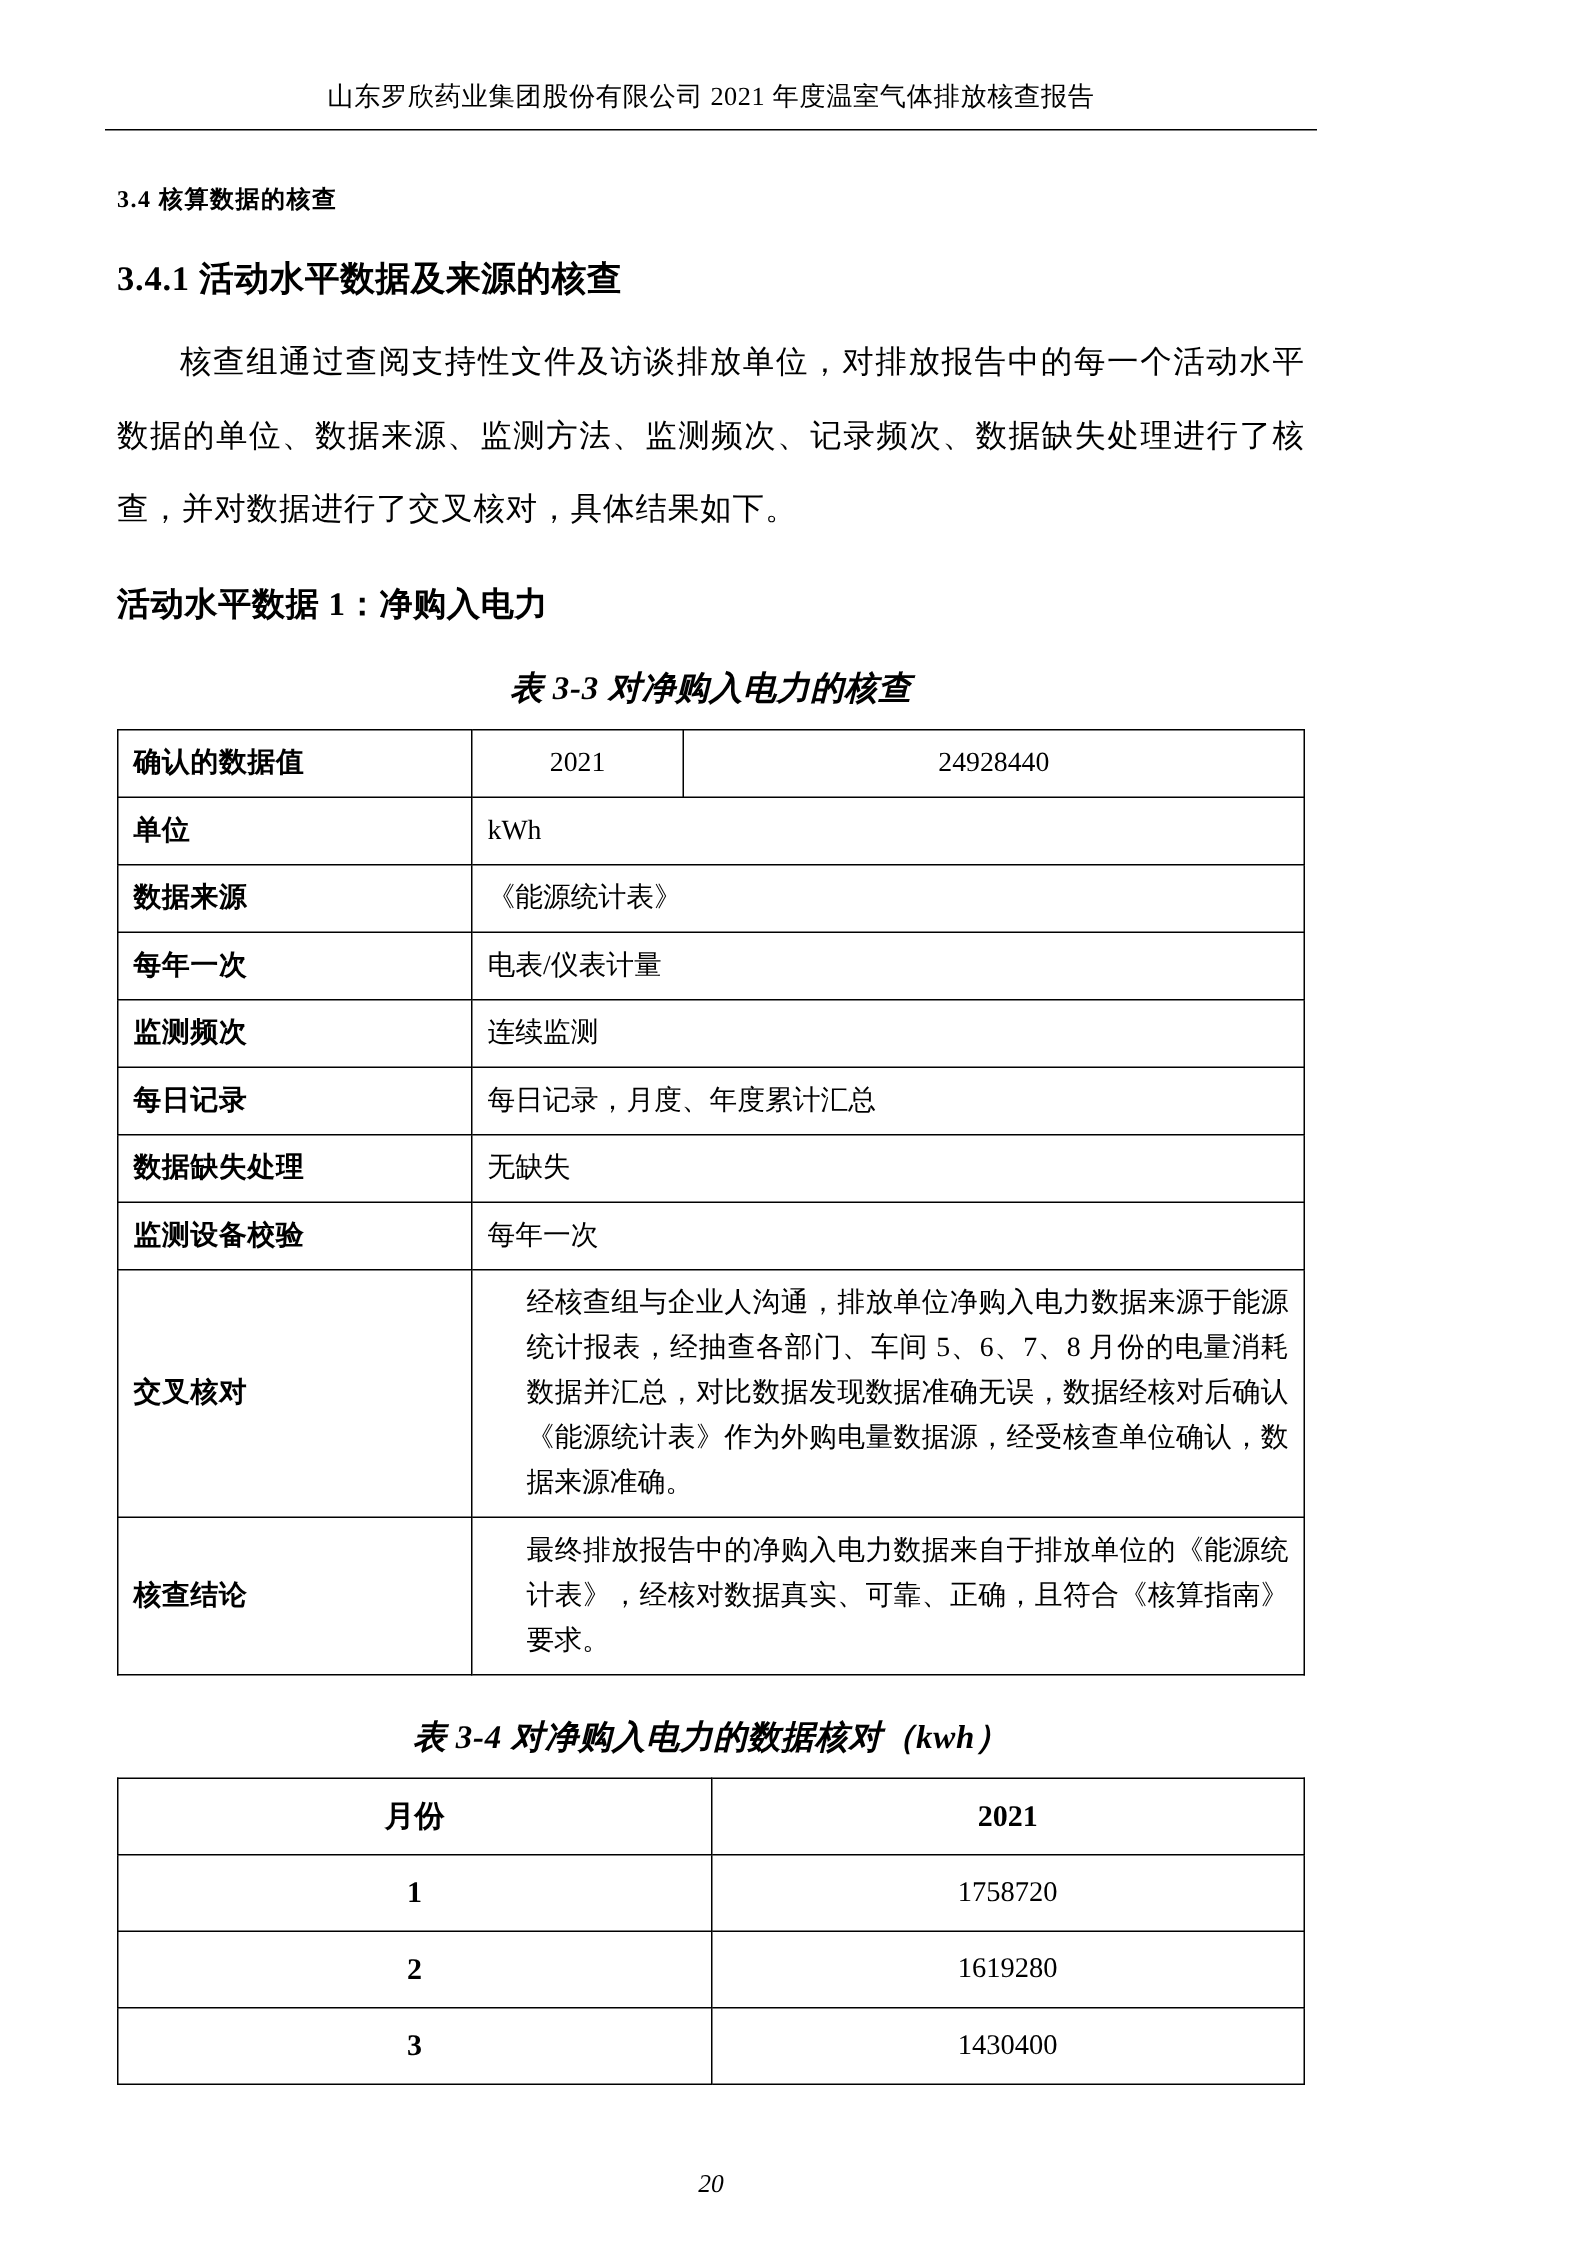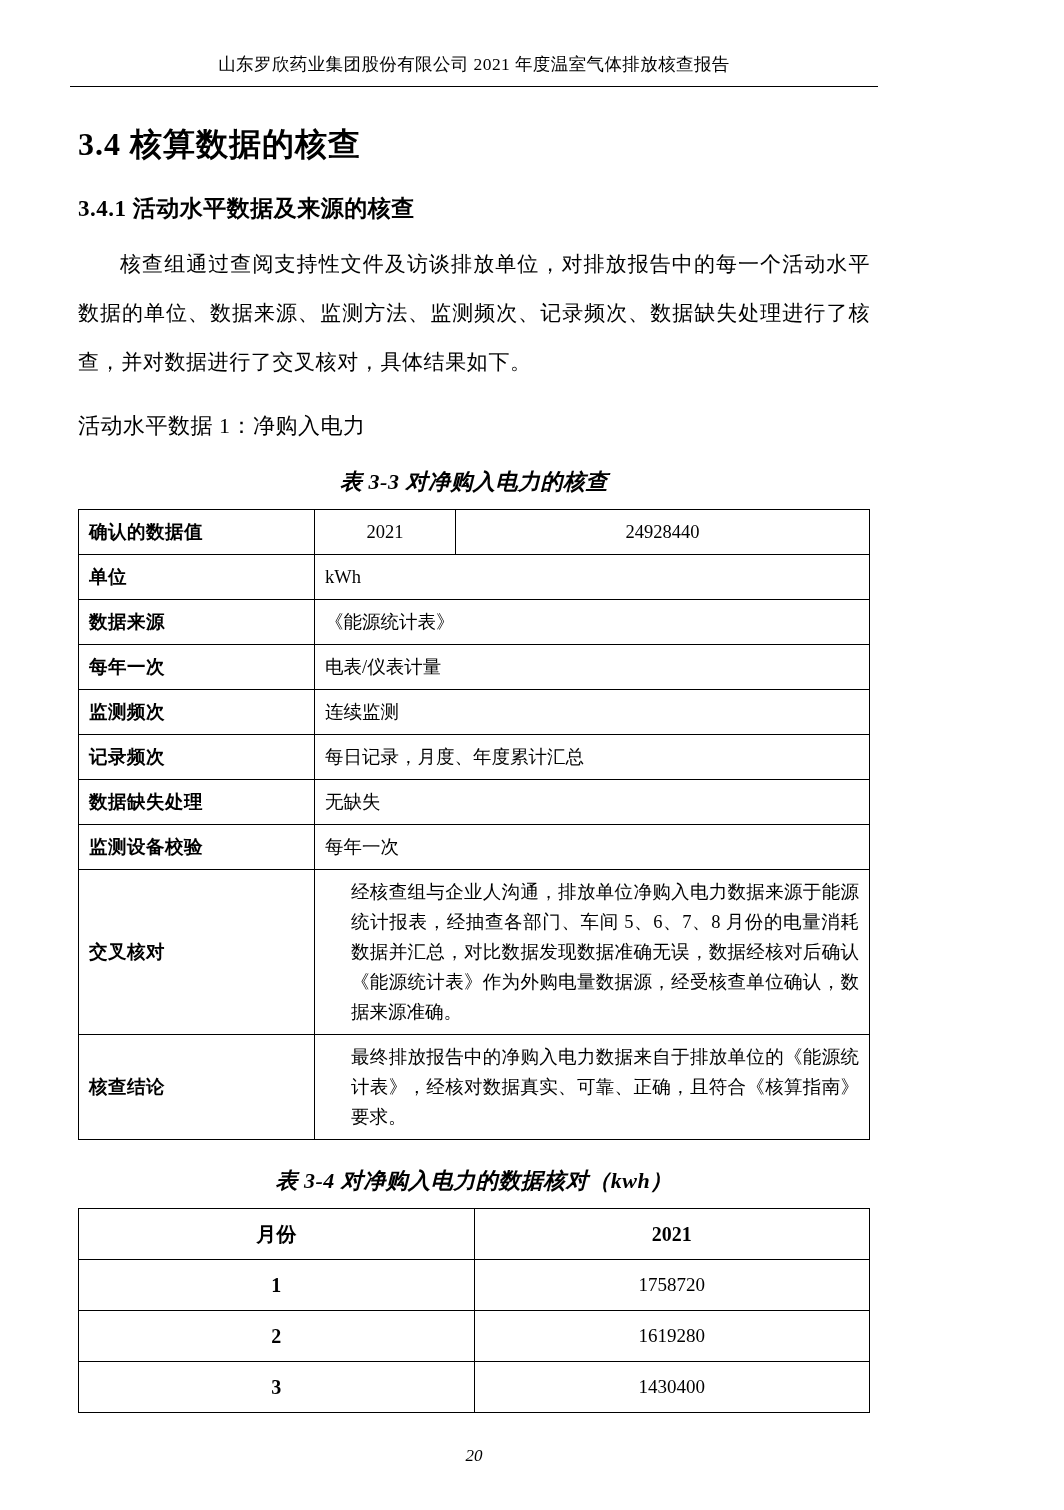--- a/index.html
+++ b/index.html
@@ -25,42 +25,42 @@
   .running-header {
     text-align: center;
     font-size: 17.5px;
     letter-spacing: 0.4px;
     padding-bottom: 10px;
     border-bottom: 1.5px solid #000;
     margin: 0 -8px 0 -8px;
   }
   
   h2.sec {
-    font-size: 32px;
+    font-size: 16px;
     font-weight: bold;
     margin: 36px 0 0 0;
     letter-spacing: 1px;
   }
   h3.subsec {
     font-size: 23px;
     font-weight: bold;
     margin: 26px 0 0 0;
     letter-spacing: 0.5px;
   }
   p.body {
     font-size: 21px;
     line-height: 49px;
     margin: 16px 0 0 0;
     text-indent: 2em;
     text-align: justify;
     letter-spacing: 0.6px;
   }
   h4.lvl {
     font-size: 22px;
-    font-weight: normal;
+    font-weight: bold;
     margin: 24px 0 0 0;
     letter-spacing: 0.5px;
   }
   .table-caption {
     text-align: center;
     font-size: 22px;
     font-weight: bold;
     margin: 26px 0 12px 0;
     letter-spacing: 0.5px;
     font-style: italic;
@@ -154,21 +154,21 @@
       </tr>
       <tr>
         <td class="lbl">每年一次</td>
         <td class="txt" colspan="2">电表/仪表计量</td>
       </tr>
       <tr>
         <td class="lbl">监测频次</td>
         <td class="txt" colspan="2">连续监测</td>
       </tr>
       <tr>
-        <td class="lbl">记录频次</td>
+        <td class="lbl">每日记录</td>
         <td class="txt" colspan="2">每日记录，月度、年度累计汇总</td>
       </tr>
       <tr>
         <td class="lbl">数据缺失处理</td>
         <td class="txt" colspan="2">无缺失</td>
       </tr>
       <tr>
         <td class="lbl">监测设备校验</td>
         <td class="txt" colspan="2">每年一次</td>
       </tr>

